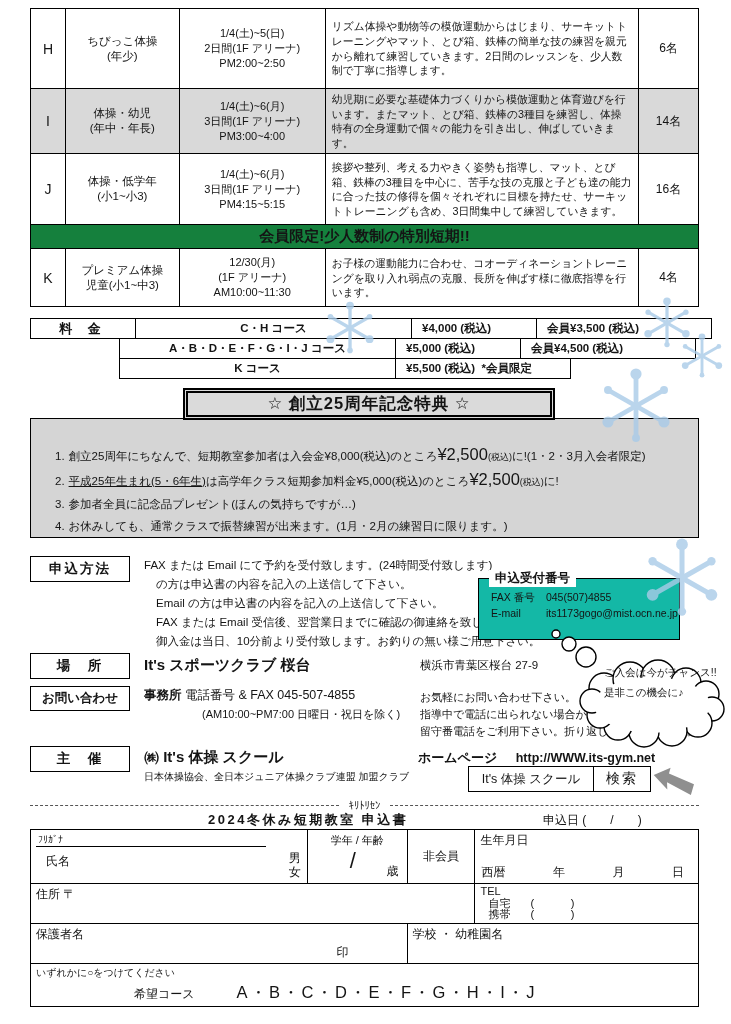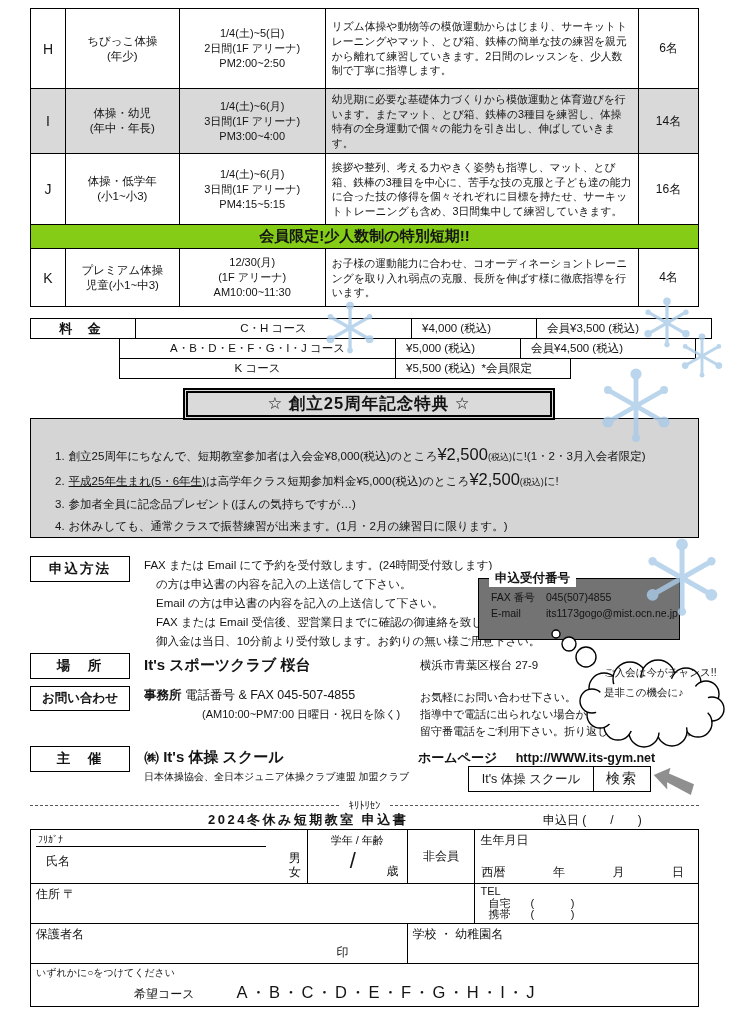--- a/index.html
+++ b/index.html
@@ -12,28 +12,28 @@
 
   
   .course-table{position:absolute;left:30px;top:8px;width:669px;border-collapse:collapse;z-index:2;}
   .course-table td{border:1.4px solid #000;vertical-align:middle;padding:2px 4px;box-sizing:border-box;}
   .course-table .code{width:35px;text-align:center;font-size:14px;}
   .course-table .cname{width:114px;text-align:center;font-size:11.5px;line-height:15px;}
   .course-table .sched{width:146px;text-align:center;font-size:11px;line-height:15px;}
   .course-table .desc{width:314px;font-size:10.8px;line-height:14.6px;padding:3px 6px;}
   .course-table .cap{width:60px;text-align:center;font-size:12px;}
   .row-shaded td{background:#d9d9d9;}
-  .banner-cell{background:#84cc16;text-align:center;font-weight:bold;font-size:15px;height:23px;}
+  .banner-cell{background:#15803d;text-align:center;font-weight:bold;font-size:15px;height:23px;}
   .rh-h td{height:80px;} .rh-i td{height:64px;} .rh-j td{height:71px;} .rh-k td{height:58px;}
 
   
   .fee-table{position:absolute;left:30px;top:318px;z-index:2;font-size:11.5px;}
   .fee-row{display:flex;}
   .fee-row + .fee-row{margin-top:-1px;}
-  .fee-cell{border:1px solid #000;box-sizing:border-box;height:21px;display:flex;align-items:center;justify-content:center;background:#fff;}
+  .fee-cell{border:1px solid #000;box-sizing:border-box;height:21px;display:flex;align-items:center;justify-content:center;background:#fff;font-weight:bold;}
   .fee-cell + .fee-cell{margin-left:-1px;}
   .fee-label{width:106px;font-weight:bold;font-size:13px;letter-spacing:6px;border-width:1.6px;}
   .fee-spacer{width:89px;}
   .w-course{width:277px;} .w-price{width:126px;justify-content:flex-start;padding-left:10px;}
   .w-member{width:176px;justify-content:flex-start;padding-left:10px;}
   .w-k{width:176px;justify-content:flex-start;padding-left:10px;}
 
   
   .anniv-title{position:absolute;left:183px;top:388px;width:372px;height:32px;z-index:3;
     background:#dadada;border:5px double #000;box-sizing:border-box;display:flex;align-items:center;justify-content:center;
@@ -49,21 +49,21 @@
   
   .sec{position:absolute;left:30px;display:flex;align-items:flex-start;z-index:2;}
   .sec-label{width:100px;text-align:center;border:1.6px solid #000;font-weight:bold;font-size:13.5px;
     letter-spacing:2px;padding:3px 0;box-sizing:border-box;background:#fff;flex:none;}
   .sec-body{margin-left:14px;font-size:11.5px;line-height:19px;}
   .sec-body .ind{margin-left:12px;}
   .loc-name{margin-left:14px;font-size:15px;font-weight:bold;padding-top:3px;}
   .abs-note{position:absolute;z-index:2;font-size:11.5px;line-height:17px;}
 
   
-  .contact-box{position:absolute;left:478px;top:578px;width:202px;height:62px;border:1.2px solid #000;z-index:2;background:#737373;box-sizing:border-box;padding:10px 0 0 12px;}
+  .contact-box{position:absolute;left:478px;top:578px;width:202px;height:62px;border:1.2px solid #000;z-index:2;background:#14b8a6;box-sizing:border-box;padding:10px 0 0 12px;}
   .contact-box .legend{position:absolute;top:-9px;left:10px;background:#fff;padding:0 6px;font-size:12.5px;font-weight:bold;}
   .cb-line{font-size:10.5px;line-height:16px;}
   .cb-line .lbl{display:inline-block;min-width:52px;}
 
   
   .bubble{position:absolute;left:546px;top:626px;width:186px;height:122px;z-index:4;}
   .bubble-text{position:absolute;left:58px;top:36px;width:122px;font-size:10.5px;line-height:20px;}
 
   
   .org-name{margin-left:14px;font-size:15px;font-weight:bold;padding-top:2px;}

